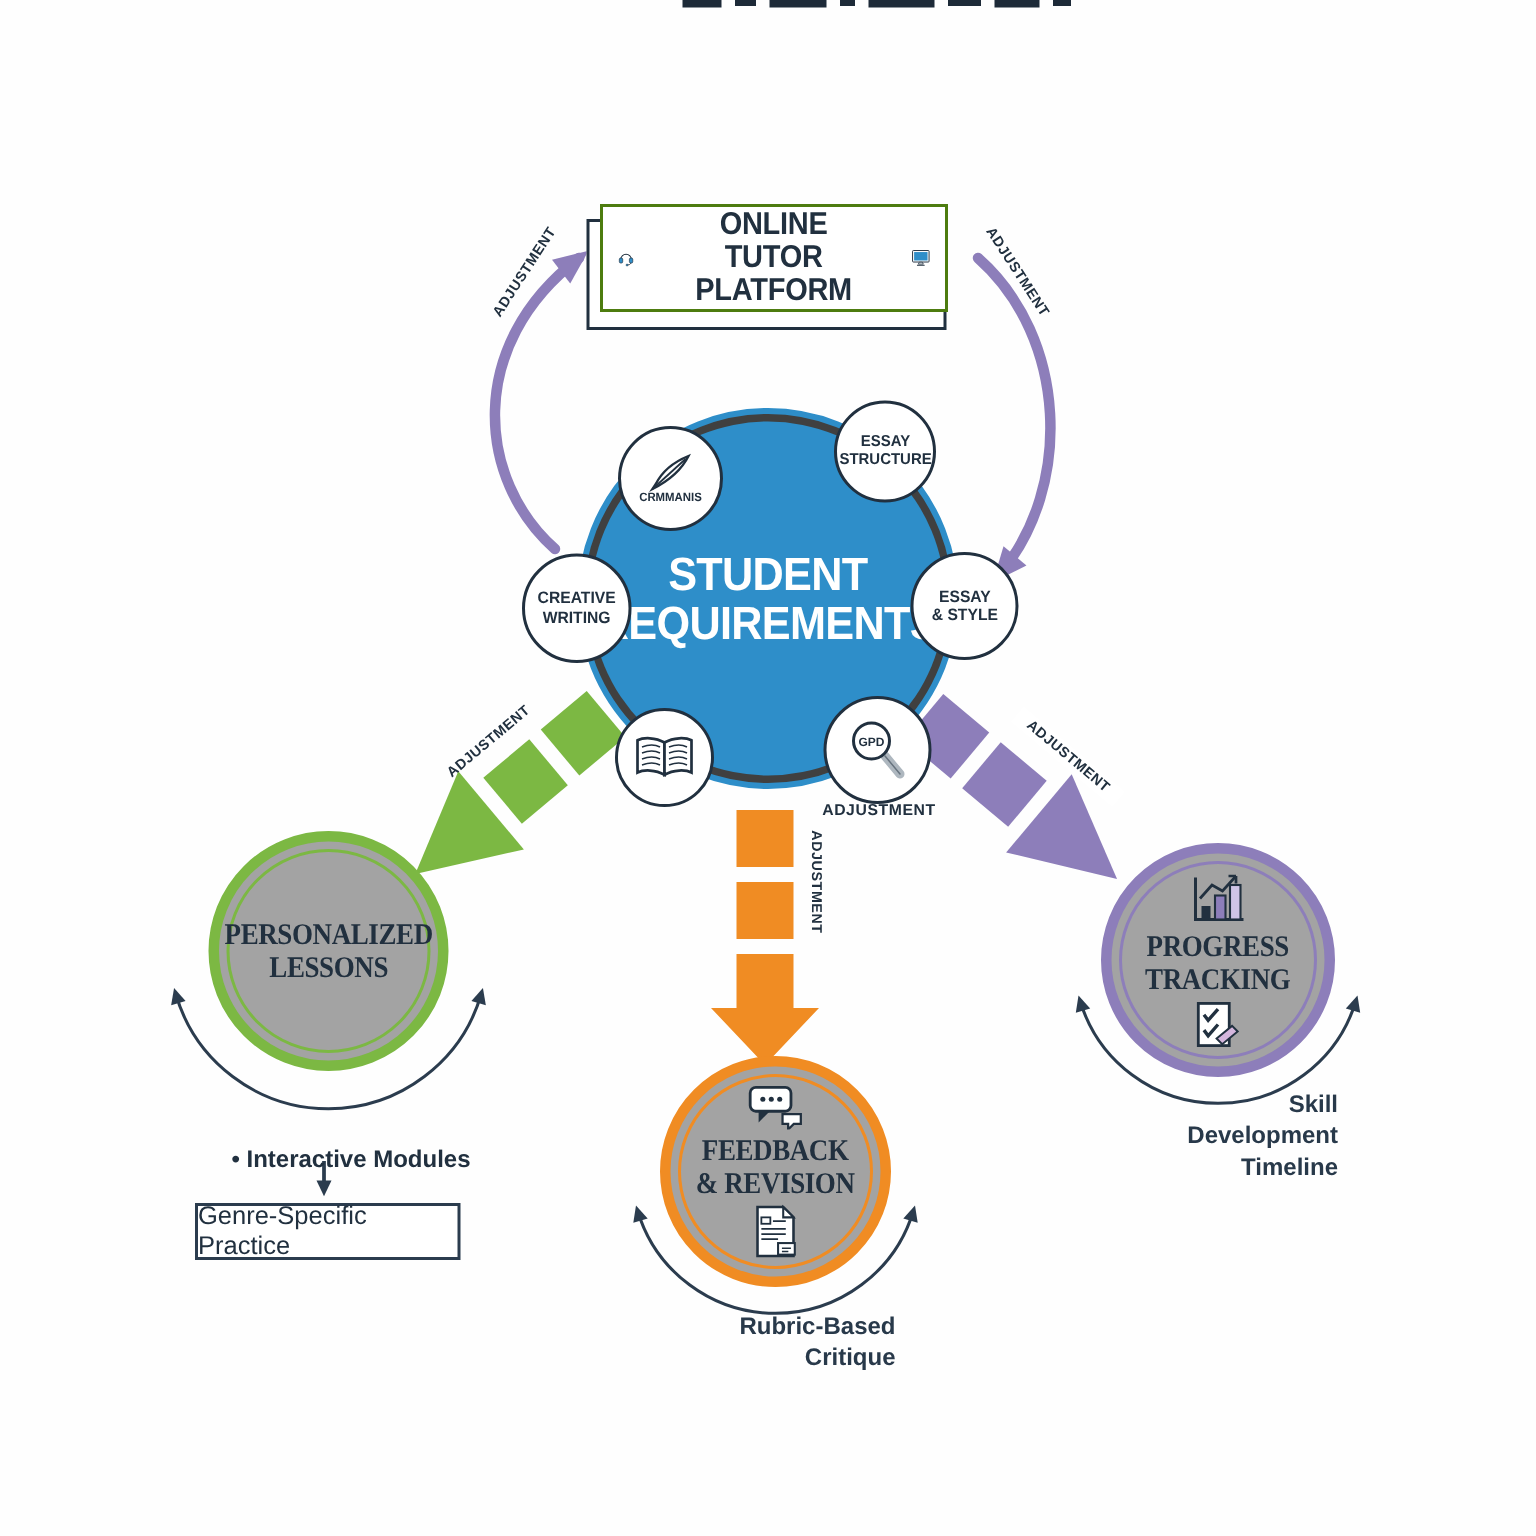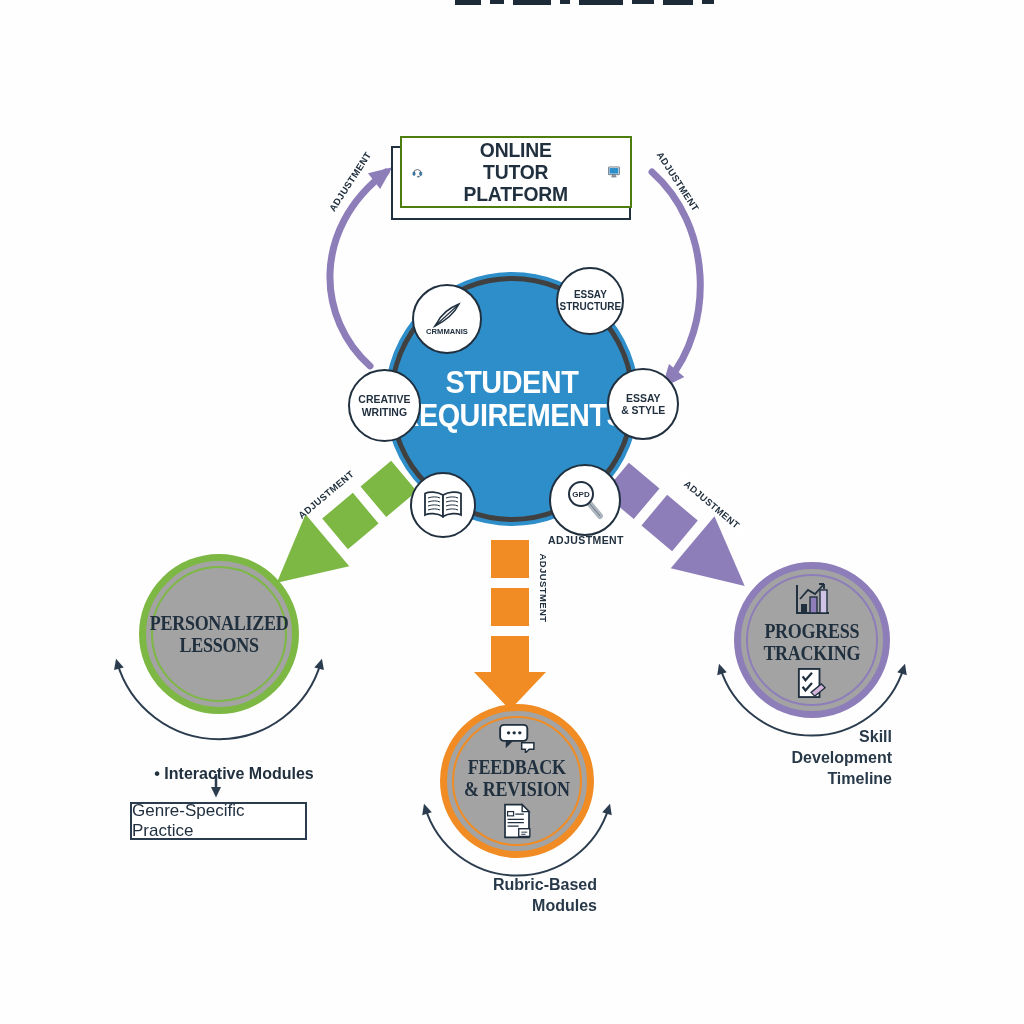--- a/index.html
+++ b/index.html
@@ -209,21 +209,21 @@
       <path d="M4,2 h20 l8,8 v30 h-28 z" fill="#fff" stroke="#21303f" stroke-width="2"></path>
       <path d="M24,2 l8,8 h-8 z" fill="#fff" stroke="#21303f" stroke-width="1.6"></path>
       <rect x="7" y="10" width="7" height="5" fill="none" stroke="#21303f" stroke-width="1.4"></rect>
       <path d="M16,13 h10 M7,19 h19 M7,23 h19 M7,27 h13" stroke="#21303f" stroke-width="1.4"></path>
       <rect x="20" y="30" width="13" height="9" fill="#fff" stroke="#21303f" stroke-width="1.6"></rect>
       <path d="M23,34 h7 M23,36.5 h5" stroke="#21303f" stroke-width="1.1"></path>
     </svg>
   </div>
   <div class="abs caption" style="left:437px;top:874px;width:160px;">
     <div>Rubric-Based</div>
-    <div>Modules</div>
+    <div>Critique</div>
   </div>
 
   <div class="abs ring" style="left:734px;top:562px;width:156px;height:156px;border:7px solid #8d7eba;color:#8d7eba;">
     <div class="inner-ring"></div>
     <svg width="42" height="36" viewBox="0 0 42 36">
       <path d="M6,4 V32 H38" fill="none" stroke="#21303f" stroke-width="2"></path>
       <rect x="10" y="23" width="6" height="9" fill="#21303f"></rect>
       <rect x="19" y="16" width="7" height="16" fill="#8d7eba" stroke="#21303f" stroke-width="1.4"></rect>
       <rect x="29" y="9" width="7" height="23" fill="#cfc4e6" stroke="#21303f" stroke-width="1.4"></rect>
       <path d="M9,18 L17,9 L24,13 L33,3" fill="none" stroke="#21303f" stroke-width="1.8"></path>

